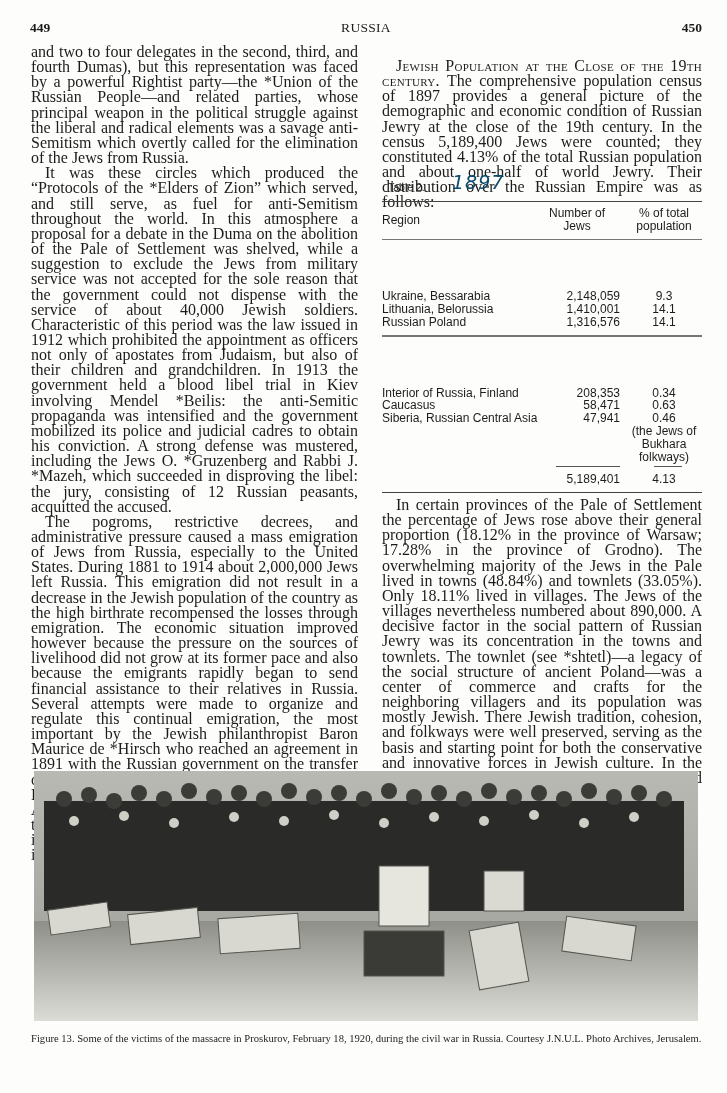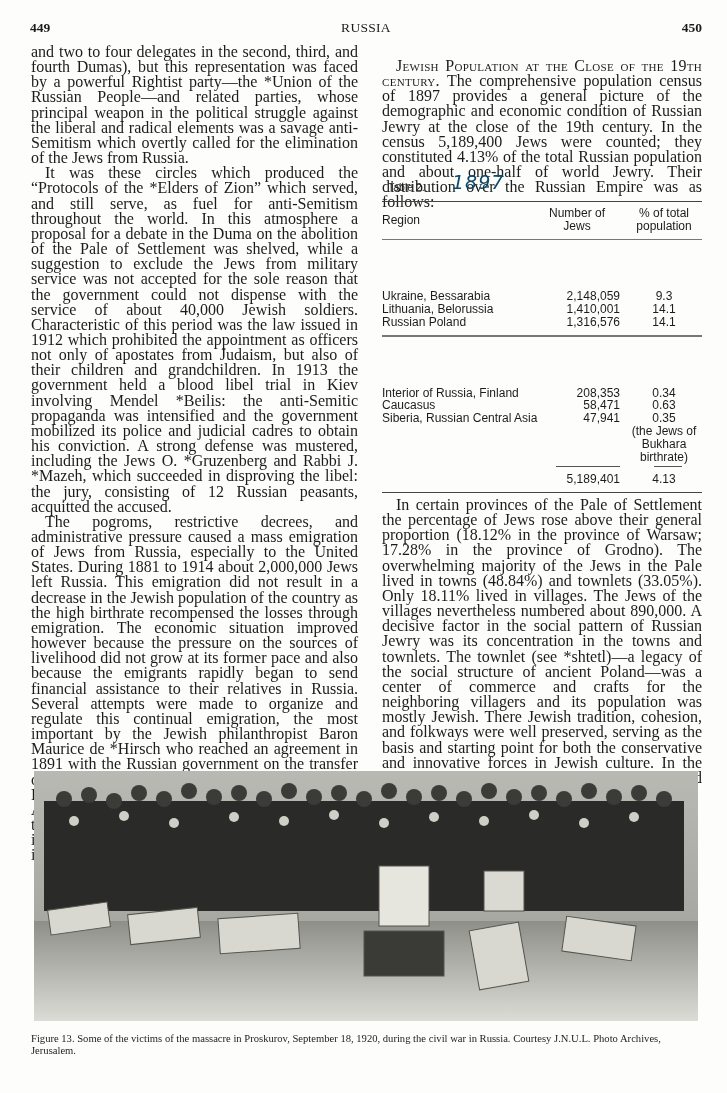--- a/index.html
+++ b/index.html
@@ -99,22 +99,22 @@
     </div>
     <div class="trow">
       <div class="c1">Caucasus</div>
       <div class="c2">58,471</div>
       <div class="c3">0.63</div>
     </div>
     <div class="trow">
       <div class="c1" style="white-space:nowrap">Siberia, Russian Central Asia</div>
       <div class="c2">47,941</div>
       <div class="c3">
-        <div>0.35</div>
-        <div style="padding:0 4px">(the Jews of Bukhara birthrate)</div>
+        <div>0.46</div>
+        <div style="padding:0 4px">(the Jews of Bukhara folkways)</div>
       </div>
     </div>
     <div class="sumrule">
         <div class="s2"></div>
         <div class="s3"></div>
       </div>
     <div class="trow" style="margin-top:6px">
       <div class="c1"></div>
       <div class="c2">5,189,401</div>
       <div class="c3">4.13</div>
@@ -191,13 +191,13 @@
       <rect x="185" y="145" width="80" height="35" transform="rotate(-4 225 162)"></rect>
       <rect x="330" y="160" width="80" height="45" fill="#3a3a36"></rect>
       <rect x="345" y="95" width="50" height="60" fill="#e6e6df"></rect>
       <rect x="440" y="155" width="50" height="60" transform="rotate(-10 465 185)"></rect>
       <rect x="450" y="100" width="40" height="40" fill="#dadad3"></rect>
       <rect x="530" y="150" width="70" height="35" transform="rotate(8 565 167)"></rect>
     </g>
   </svg>
 </div>
 
-<div class="caption">Figure 13. Some of the victims of the massacre in Proskurov, September 18, 1920, during the civil war in Russia. Courtesy J.N.U.L. Photo Archives, Jerusalem.</div>
+<div class="caption">Figure 13. Some of the victims of the massacre in Proskurov, February 18, 1920, during the civil war in Russia. Courtesy J.N.U.L. Photo Archives, Jerusalem.</div>
 
 </body></html>

